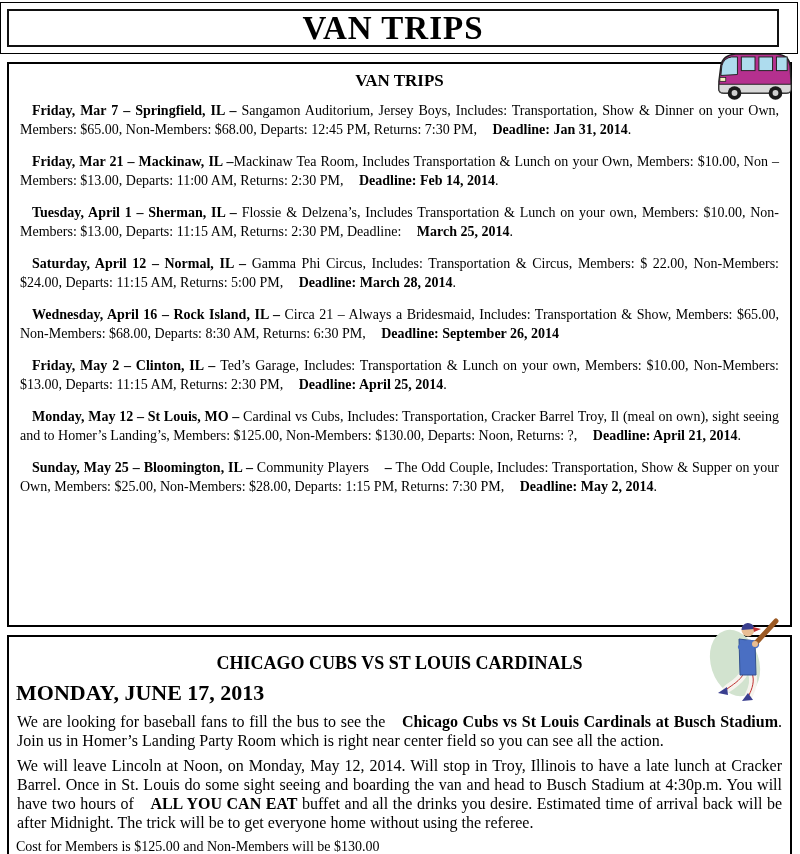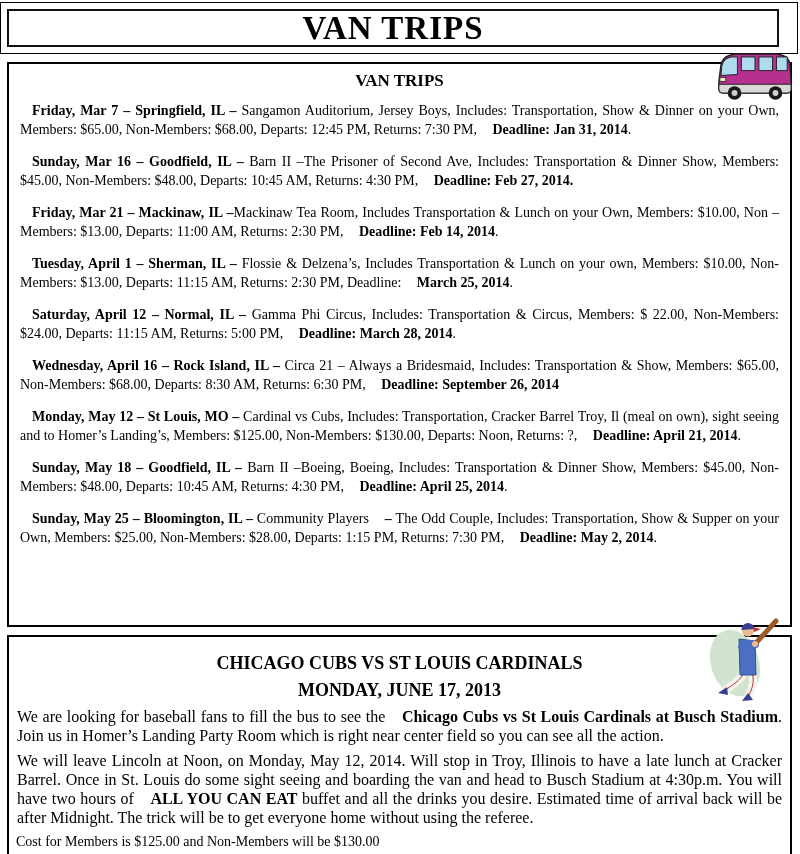--- a/index.html
+++ b/index.html
@@ -27,21 +27,21 @@
   .box1{top:62px;height:565px;}
   .box2{top:635px;height:262px;padding-left:7px;}
   .section-heading{
     margin:5px 0 0;text-align:center;font-size:17px;font-weight:bold;
   }
   .trip{
     margin:13px 4px 0;text-align:justify;font-size:14px;line-height:19px;
   }
   .trip:first-child{margin-top:10px;}
   .game-title{margin:14px 0 0;text-align:center;font-size:18px;font-weight:bold;}
-  .game-date{margin:6px 0 0;text-align:center;font-size:18px;font-weight:bold;}
+  .game-date{margin:6px 0 0;text-align:left;font-size:22px;font-weight:bold;}
   .para{margin:6px 1px 0;text-align:justify;font-size:16px;line-height:19px;}
   .cost{margin:5px 0 0;text-align:left;font-size:14px;line-height:19px;}
   .van-art{position:absolute;top:49px;left:716px;width:78px;height:52px;z-index:5;}
   .batter-art{position:absolute;top:615px;left:698px;width:92px;height:92px;z-index:5;}
   b{font-weight:bold;margin-left:12px;}
 </style>
 </head>
 <body>
 
 <div class="header-outer">
@@ -61,27 +61,26 @@
   <circle cx="19" cy="45" r="7" fill="#1a1a1a"></circle>
   <circle cx="19" cy="45" r="3" fill="#cfcfcf"></circle>
   <circle cx="61" cy="45" r="7" fill="#1a1a1a"></circle>
   <circle cx="61" cy="45" r="3" fill="#cfcfcf"></circle>
 </svg>
 
 <div class="box box1">
   <h2 class="section-heading">VAN TRIPS</h2>
   <div>
       <p class="trip"><b>Friday, Mar 7 – Springfield, IL – </b><span>Sangamon Auditorium, Jersey Boys, Includes: Transportation, Show &amp; Dinner on your Own, Members: $65.00, Non-Members: $68.00, Departs: 12:45 PM, Returns: 7:30 PM, </span><b>Deadline: Jan 31, 2014</b><span>.</span></p>
-      <p class="trip"><b>Sunday, Mar 16 – Goodfield, IL – </b><span>Barn II –The Prisoner of Second Ave, Includes: Transportation &amp; Dinner Show, Members: $45.00, Non-Members: $48.00, Departs: 10:45 AM, Returns: 4:30 PM, </span><b>Deadline: Feb 27, 2014.</b></p>
       <p class="trip"><b>Friday, Mar 21 – Mackinaw, IL –</b><span>Mackinaw Tea Room, Includes Transportation &amp; Lunch on your Own, Members: $10.00, Non –Members: $13.00, Departs: 11:00 AM, Returns: 2:30 PM, </span><b>Deadline: Feb 14, 2014</b><span>.</span></p>
       <p class="trip"><b>Tuesday, April 1 – Sherman, IL – </b><span>Flossie &amp; Delzena’s, Includes Transportation  &amp; Lunch on your own, Members: $10.00, Non-Members: $13.00, Departs: 11:15 AM, Returns: 2:30 PM, Deadline: </span><b>March 25, 2014</b><span>.</span></p>
       <p class="trip"><b>Saturday, April 12 – Normal, IL – </b><span>Gamma Phi Circus, Includes: Transportation &amp; Circus, Members: $ 22.00, Non-Members: $24.00, Departs: 11:15 AM, Returns: 5:00 PM, </span><b>Deadline: March 28, 2014</b><span>.</span></p>
       <p class="trip"><b>Wednesday, April 16 – Rock Island, IL – </b><span>Circa 21 – Always a Bridesmaid, Includes: Transportation &amp; Show, Members: $65.00, Non-Members: $68.00, Departs: 8:30 AM, Returns: 6:30 PM, </span><b>Deadline: September 26, 2014</b></p>
+      <p class="trip"><b>Friday, May 2 – Clinton, IL – </b><span>Ted’s Garage, Includes: Transportation &amp; Lunch on your own, Members: $10.00, Non-Members: $13.00, Departs: 11:15 AM, Returns: 2:30 PM, </span><b>Deadline: April 25, 2014</b><span>.</span></p>
       <p class="trip"><b>Monday, May 12 – St Louis, MO – </b><span>Cardinal vs Cubs, Includes: Transportation,  Cracker Barrel Troy, Il (meal on own), sight seeing and to Homer’s Landing’s, Members: $125.00, Non-Members: $130.00, Departs: Noon, Returns: ?, </span><b>Deadline: April 21, 2014</b><span>.</span></p>
-      <p class="trip"><b>Sunday, May 18 – Goodfield, IL – </b><span>Barn II –Boeing, Boeing, Includes: Transportation &amp; Dinner Show, Members: $45.00, Non-Members: $48.00, Departs: 10:45 AM, Returns: 4:30 PM, </span><b>Deadline: April 25, 2014</b><span>.</span></p>
       <p class="trip"><b>Sunday, May 25 – Bloomington, IL – </b><span>Community Players </span><b>– </b><span>The Odd Couple, Includes: Transportation, Show &amp; Supper on your Own, Members: $25.00, Non-Members: $28.00, Departs: 1:15 PM, Returns: 7:30 PM, </span><b>Deadline: May 2, 2014</b><span>.</span></p>
     </div>
 </div>
 
 <svg class="batter-art" viewBox="0 0 92 92" aria-hidden="true">
   <ellipse cx="37" cy="48" rx="24" ry="34" transform="rotate(-18 37 48)" fill="#d2e3cf"></ellipse>
   <path d="M46 58 C42 66 34 70 29 74" stroke="#f6f4ee" stroke-width="8" fill="none" stroke-linecap="round"></path>
   <path d="M54 58 C57 66 54 74 51 80" stroke="#f6f4ee" stroke-width="8" fill="none" stroke-linecap="round"></path>
   <path d="M46 58 C42 66 34 70 29 74" stroke="#c03030" stroke-width="1" fill="none"></path>
   <path d="M54 58 C57 66 54 74 51 80" stroke="#c03030" stroke-width="1" fill="none"></path>

